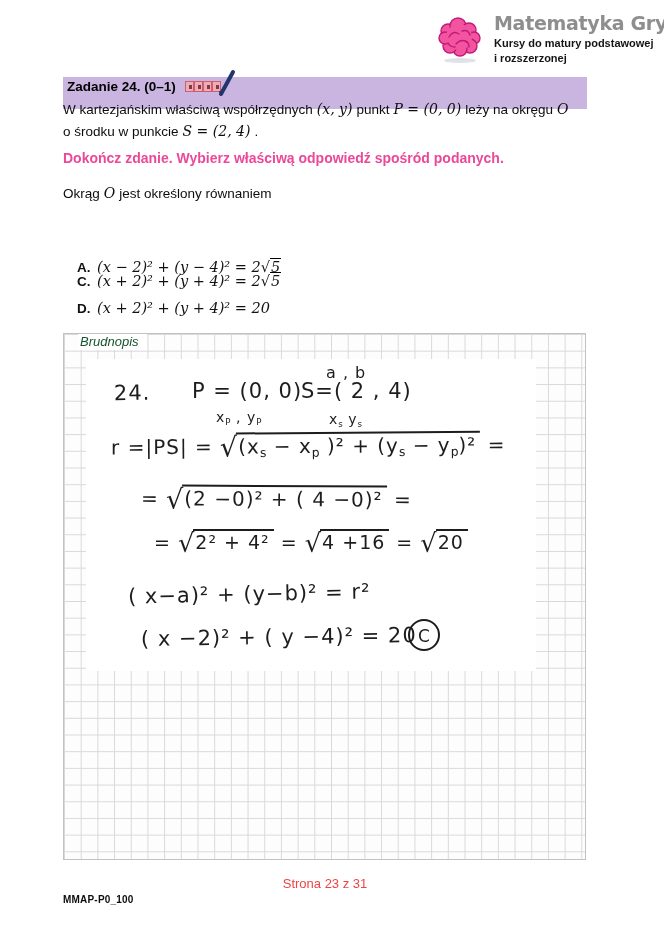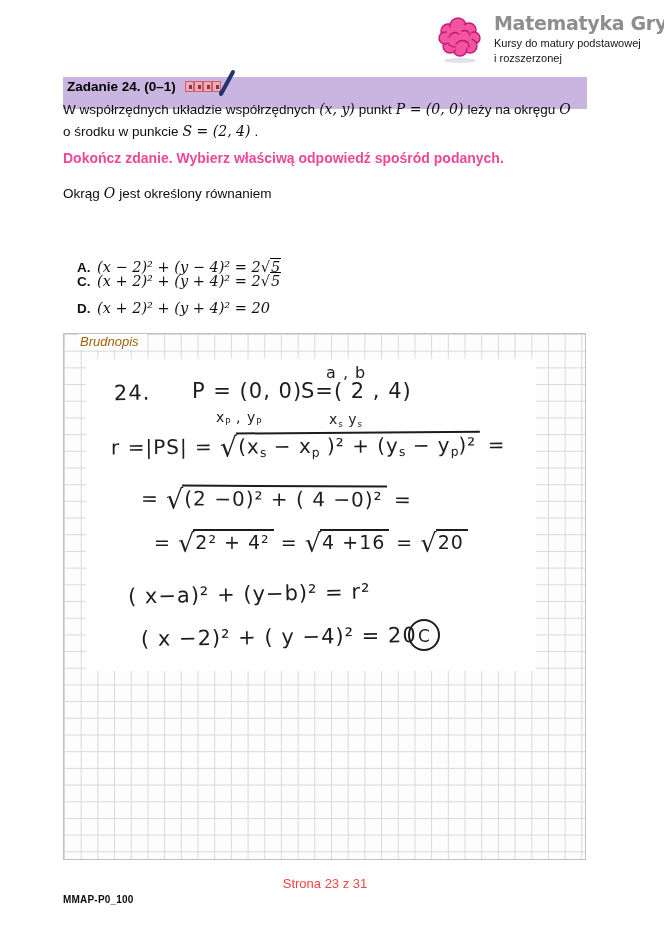--- a/index.html
+++ b/index.html
@@ -13,21 +13,21 @@
   body{background:#e9e9e9;font-family:"Liberation Sans",sans-serif;}
   .page{
     position:relative;width:664px;height:938px;margin:0 auto;
     background:#ffffff;overflow:hidden;color:#111;
   }
   
   .brand{position:absolute;left:430px;top:10px;width:230px;height:62px;}
   .brain{position:absolute;left:6px;top:6px;}
   .brain-shadow{position:absolute;left:14px;top:48px;width:32px;height:5px;border-radius:50%;background:#dfe3e9;}
   .brand-name{position:absolute;left:64px;top:2px;font-size:19px;font-weight:bold;color:#8e8e8e;letter-spacing:-0.3px;white-space:nowrap;font-family:"DejaVu Sans",sans-serif;}
-  .brand-tag{position:absolute;left:64px;font-size:11px;font-weight:normal;color:#141414;white-space:nowrap;}
+  .brand-tag{position:absolute;left:64px;font-size:11px;font-weight:bold;color:#141414;white-space:nowrap;}
   .brand-tag.t1{top:27px;}
   .brand-tag.t2{top:42px;}
   
   .task-bar{position:absolute;left:63px;top:77px;width:524px;height:32px;background:var(--bar);}
   .task-title{position:absolute;left:4px;top:0;line-height:19px;font-size:13.5px;font-weight:bold;color:#000;white-space:nowrap;}
   .stamp{position:absolute;left:122px;top:4px;display:flex;}
   .stamp i{display:block;width:9px;height:11px;background:#f2aab6;border:1px solid #c9606c;position:relative;}
   .stamp i::after{content:"";position:absolute;left:2.5px;top:3px;width:3px;height:4px;background:#7e3b45;}
   .pen{position:absolute;left:153px;top:-10px;}
   
@@ -43,21 +43,21 @@
   
   .scratch{
     position:absolute;left:63px;top:333px;width:523px;height:527px;
     background:
       linear-gradient(var(--grid) 1px, transparent 1px),
       linear-gradient(90deg, var(--grid) 1px, transparent 1px),
       #fdfdfd;
     background-size:16.7px 16.7px;
     border:1px solid #c2c2c2;
   }
-  .scratch-label{position:absolute;left:14px;top:0px;font-size:13px;font-style:italic;background:#fff;padding:0 8px 1px 2px;color:#a16207;}
+  .scratch-label{position:absolute;left:14px;top:0px;font-size:13px;font-style:italic;background:#fff;padding:0 8px 1px 2px;color:#14532d;}
   .hw-panel{position:absolute;left:22px;top:25px;width:450px;height:312px;background:#fff;}
   .hw{position:absolute;font-family:"DejaVu Sans",sans-serif;color:var(--hw);white-space:nowrap;letter-spacing:1px;}
   .hw sub{font-size:0.62em;vertical-align:-0.3em;letter-spacing:0;}
   .sq{font-size:1.35em;line-height:1;vertical-align:-3px;margin-right:-2px;}
   .rad{border-top:2px solid var(--hw);padding:0 4px 0 2px;}
   .circle-answer{
     position:absolute;left:322px;top:260px;width:32px;height:32px;border:2px solid var(--hw);
     border-radius:50%;text-align:center;line-height:30px;font-size:17px;
     font-family:"DejaVu Sans",sans-serif;color:var(--hw);
   }
@@ -105,21 +105,21 @@
         <i></i>
         <i></i>
       </span>
     <svg class="pen" width="22" height="30" viewBox="0 0 22 30">
       <path d="M5 27 L17 5" stroke="#23356e" stroke-width="4" stroke-linecap="round"></path>
       <path d="M4 29 L7 25 L3 24 Z" fill="#23356e"></path>
     </svg>
   </div>
 
   <div class="textline" style="top:101px;">
-    <span>W współrzędnych układzie współrzędnych</span><span class="m">(x, y)</span><span>punkt</span><span class="m">P = (0, 0)</span><span>leży na okręgu</span><span class="m">O</span>
+    <span>W kartezjańskim właściwą współrzędnych</span><span class="m">(x, y)</span><span>punkt</span><span class="m">P = (0, 0)</span><span>leży na okręgu</span><span class="m">O</span>
   </div>
   <div class="textline" style="top:123px;">
     <span>o środku w punkcie</span><span class="m">S = (2, 4)</span><span class="tight">.</span>
   </div>
 
   <div class="instruction">Dokończ zdanie. Wybierz właściwą odpowiedź spośród podanych.</div>
 
   <div class="textline" style="top:185px;">
     <span>Okrąg</span><span class="m">O</span><span>jest określony równaniem</span>
   </div>

